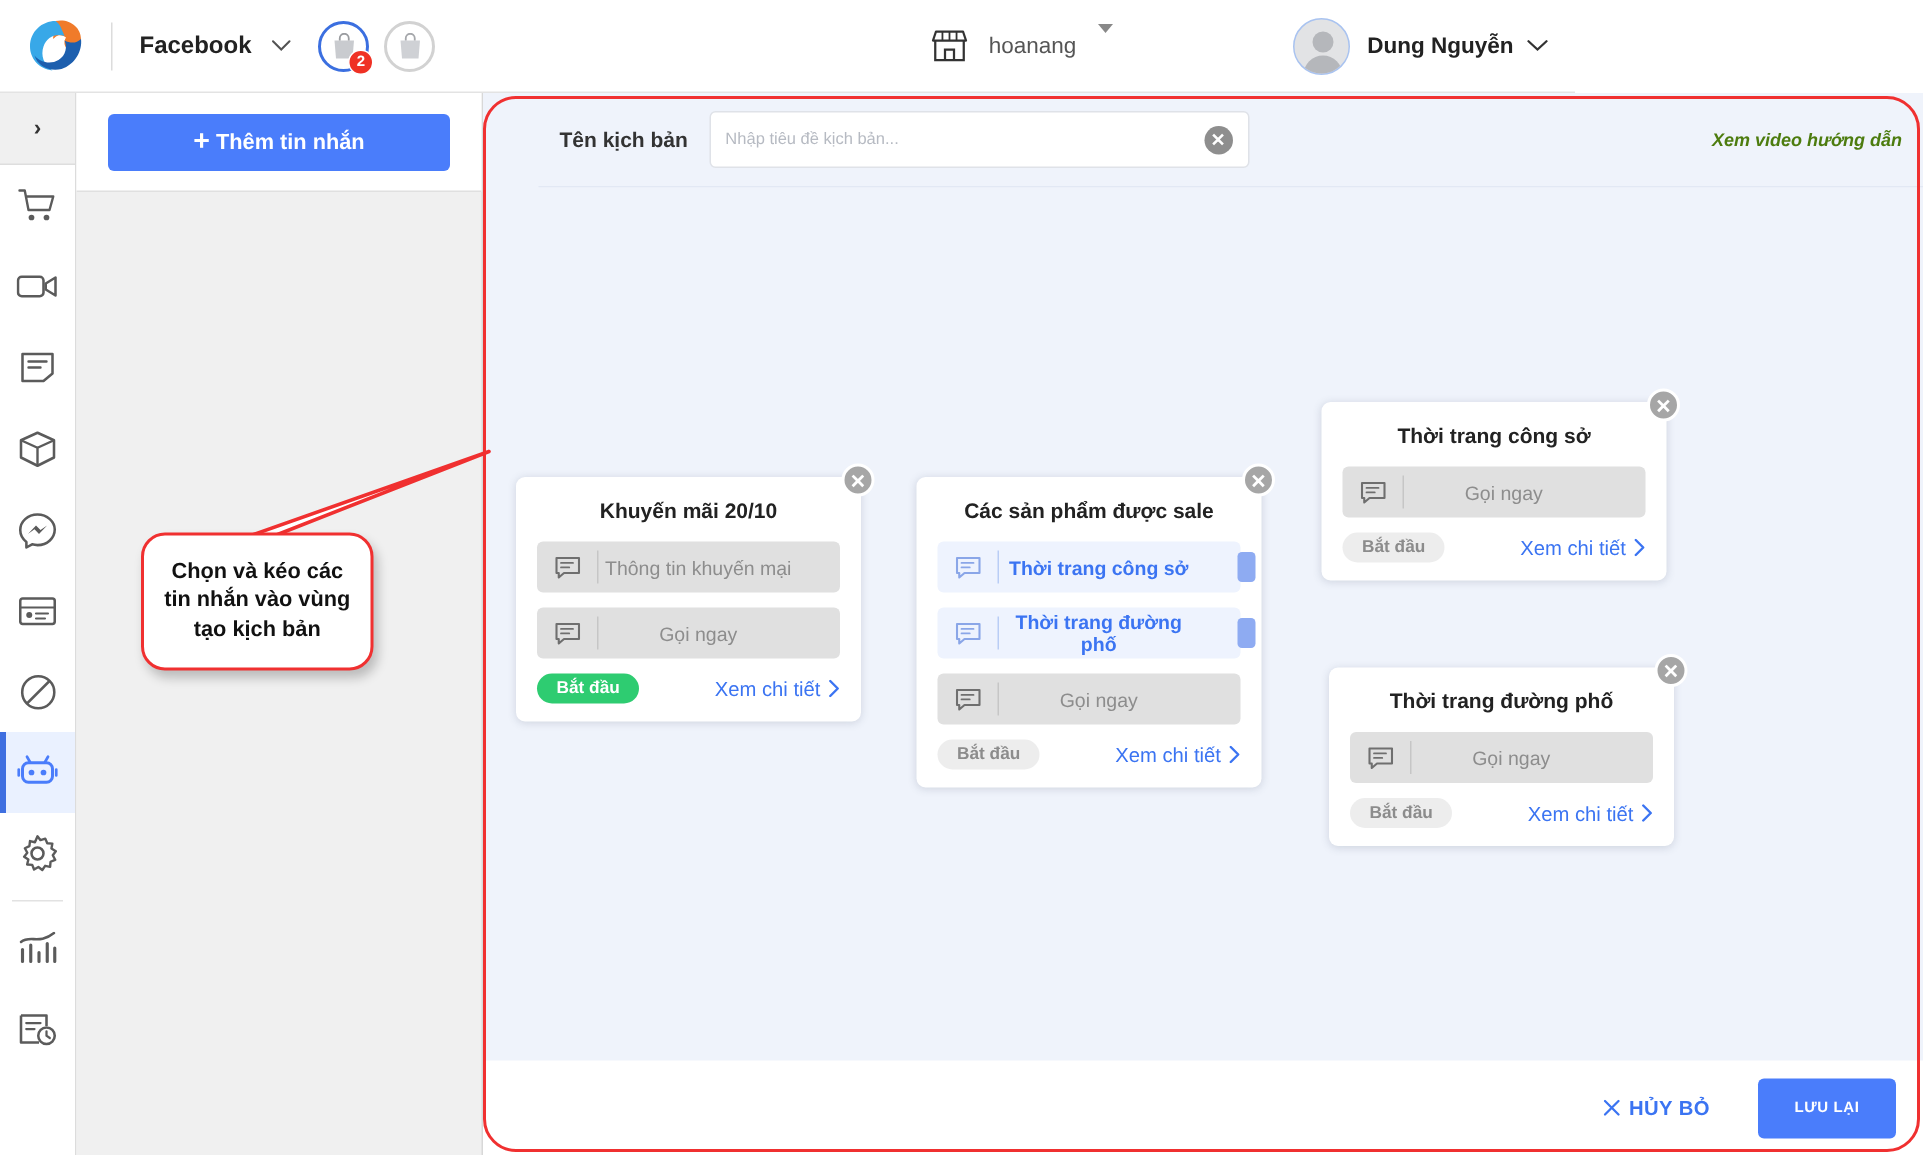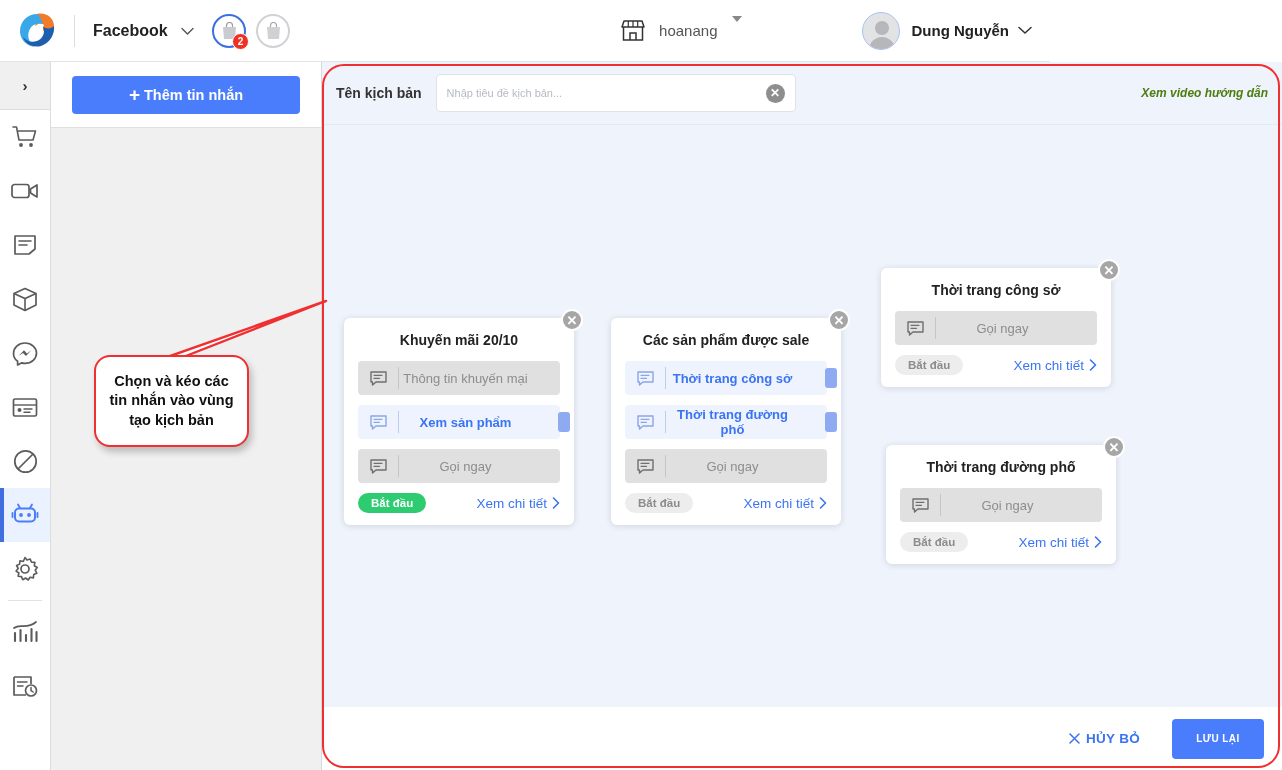--- a/index.html
+++ b/index.html
@@ -84,20 +84,21 @@
     border:none; border-radius:4px; font-size:14.5px; font-weight:bold;
     font-family:"Liberation Sans",sans-serif; cursor:pointer;
     display:flex;align-items:center;justify-content:center; gap:4px;
   }
   .plus { font-size:19px; font-weight:bold; line-height:1; }
 
   
   .main {
     position:absolute; left:322px; top:62px; width:960px; height:708px;
     background:#eff3fb;
+    padding-left:37px;
   }
   .name-bar {
     height:63px; background:#eff3fb; display:flex; align-items:center;
     padding-left: 14px; border-bottom: 1px solid #e2e8f4;
   }
   .name-label { font-size:14px; font-weight:bold; color:#333; margin-right:14px; }
   .name-input-wrap {
     width:360px; height:38px; background:#fff; border:1px solid #dfe2e8;
     border-radius:4px; display:flex; align-items:center; padding:0 10px;
     position:relative;
@@ -403,31 +404,20 @@
       <span class="btn-icon">
               <svg width="17" height="15" viewBox="0 0 17 15">
   <path d="M1 1 H16 V11 H6 L2.5 14 V11 H1 Z" fill="none" stroke="#6f6f6f" stroke-width="1.4" stroke-linejoin="round"></path>
   <path d="M4 4.3 H12 M4 7.3 H9.5" stroke="#6f6f6f" stroke-width="1.2" stroke-linecap="round"></path>
 </svg>
             </span>
       <span class="btn-sep"></span>
       <span class="btn-text">Thông tin khuyến mại</span>
 
     </div>
-    <div class="btn-row blue">
-      <span class="btn-icon">
-              <svg width="17" height="15" viewBox="0 0 17 15">
-  <path d="M1 1 H16 V11 H6 L2.5 14 V11 H1 Z" fill="none" stroke="#8aa6e8" stroke-width="1.4" stroke-linejoin="round"></path>
-  <path d="M4 4.3 H12 M4 7.3 H9.5" stroke="#8aa6e8" stroke-width="1.2" stroke-linecap="round"></path>
-</svg>
-            </span>
-      <span class="btn-sep"></span>
-      <span class="btn-text">Xem sản phẩm</span>
-      <span class="conn-tab"></span>
-    </div>
     <div class="btn-row gray">
       <span class="btn-icon">
               <svg width="17" height="15" viewBox="0 0 17 15">
   <path d="M1 1 H16 V11 H6 L2.5 14 V11 H1 Z" fill="none" stroke="#6f6f6f" stroke-width="1.4" stroke-linejoin="round"></path>
   <path d="M4 4.3 H12 M4 7.3 H9.5" stroke="#6f6f6f" stroke-width="1.2" stroke-linecap="round"></path>
 </svg>
             </span>
       <span class="btn-sep"></span>
       <span class="btn-text">Gọi ngay</span>
 

